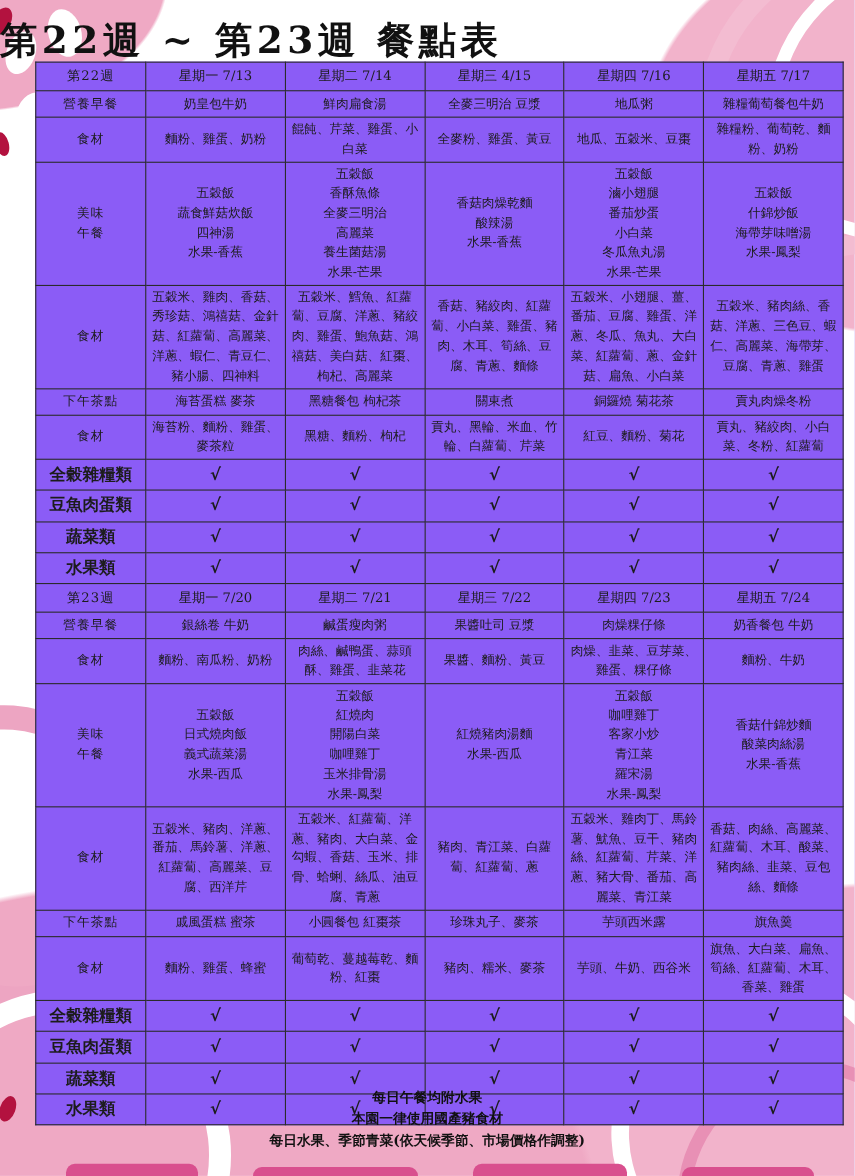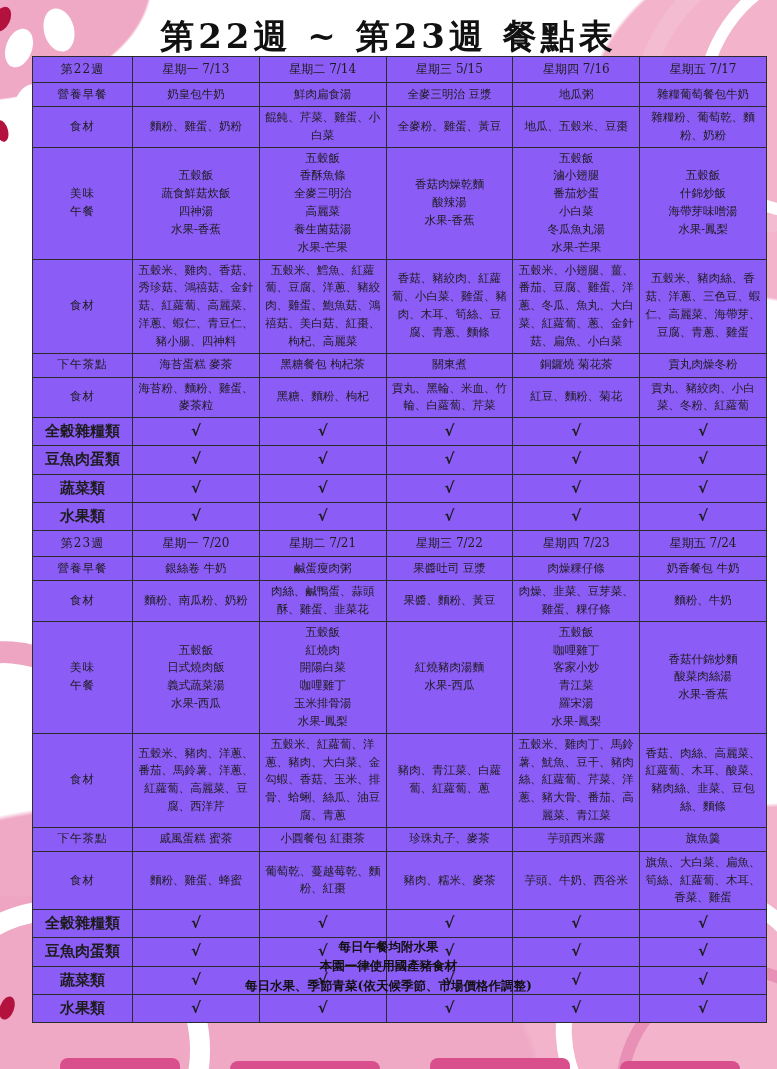--- a/index.html
+++ b/index.html
@@ -23,21 +23,21 @@
   }
   .dot { position:absolute; border-radius:50%; }
   .dot.white { background:#fff; }
   .dot.red { background:#b3123f; }
   .swirl { position:absolute; border-radius:50%; border:14px solid #eda5c2; background:transparent; }
   .bar-bottom { position:absolute; background:#d94f8e; border-radius:8px 8px 0 0; }
   
   .sheet { position:absolute; z-index:2; left:0; top:0; width:777px; }
   h1.title {
     position:absolute; left:0; top:14px; width:777px;
-    text-align:center; font-size:34px; font-weight:bold; letter-spacing:4px;
+    font-size:34px; font-weight:bold; letter-spacing:4px;
     color:#111;
   }
   table.menu {
     position:absolute; left:32px; top:56px; width:734px;
     border-collapse:collapse; table-layout:fixed;
     background:#8b5cf6;
   }
   table.menu col.c-label { width:100px; }
   table.menu col.c-day { width:126.8px; }
   table.menu td {
@@ -48,21 +48,21 @@
     word-break:break-all;
   }
   td.lbl { font-size:12px; letter-spacing:1px; }
   td.lbl-sm { font-size:9.5px; letter-spacing:0; }
   tr.r-header td { height:26px; font-size:12px; }
   tr.r-meal td { height:24px; }
   tr.r-check td { height:18px; font-family:"DejaVu Sans","Liberation Sans",sans-serif; font-weight:bold; font-size:15px; }
   td.justify { text-align:justify; text-justify:inter-character; }
   td .ml-line { display:block; }
   .footer {
-    position:absolute; left:0; top:937px; width:777px;
+    position:absolute; left:0; top:988px; width:777px;
     text-align:center; font-size:12.5px; font-weight:bold; line-height:1.55;
     color:#111; z-index:2;
   }
 </style>
 </head>
 <body>
 
 <div class="bg bg-base"></div>
 <div class="bg dot white" style="left:6px;top:28px;width:26px;height:40px;transform:rotate(20deg);"></div>
 <div class="bg dot white" style="left:44px;top:8px;width:30px;height:44px;transform:rotate(-15deg);"></div>
@@ -91,21 +91,21 @@
         <col class="c-day">
         <col class="c-day">
         <col class="c-day">
         <col class="c-day">
     </colgroup>
     <tbody id="menu-body">
         <tr class="r-header">
           <td class="lbl">第22週</td>
           <td>星期一 7/13</td>
           <td>星期二 7/14</td>
-          <td>星期三 5/15</td>
+          <td>星期三 4/15</td>
           <td>星期四 7/16</td>
           <td>星期五 7/17</td>
         </tr>
         <tr class="r-meal">
           <td class="lbl">
             <span class="ml-line">營養早餐</span>
           </td>
           <td>奶皇包牛奶</td>
           <td>鮮肉扁食湯</td>
           <td>全麥三明治 豆漿</td>

